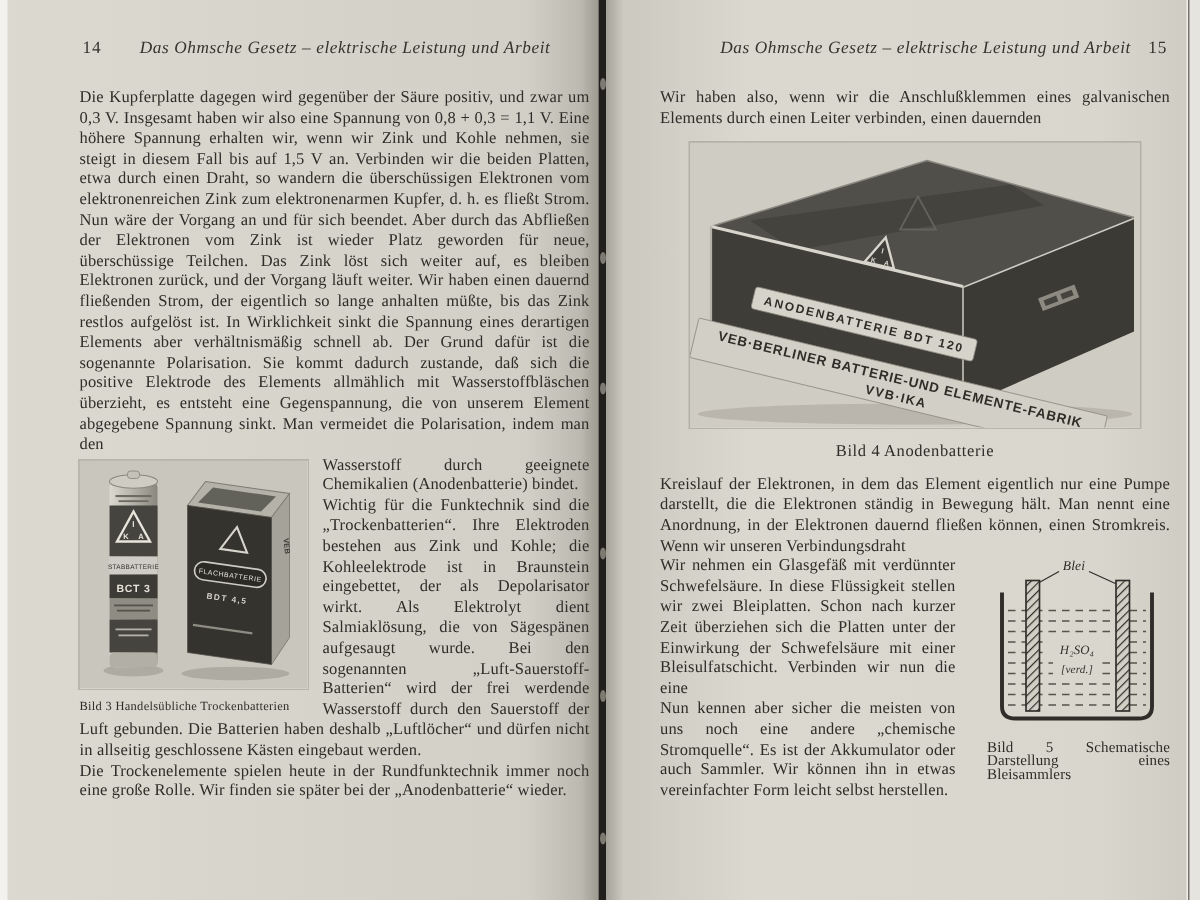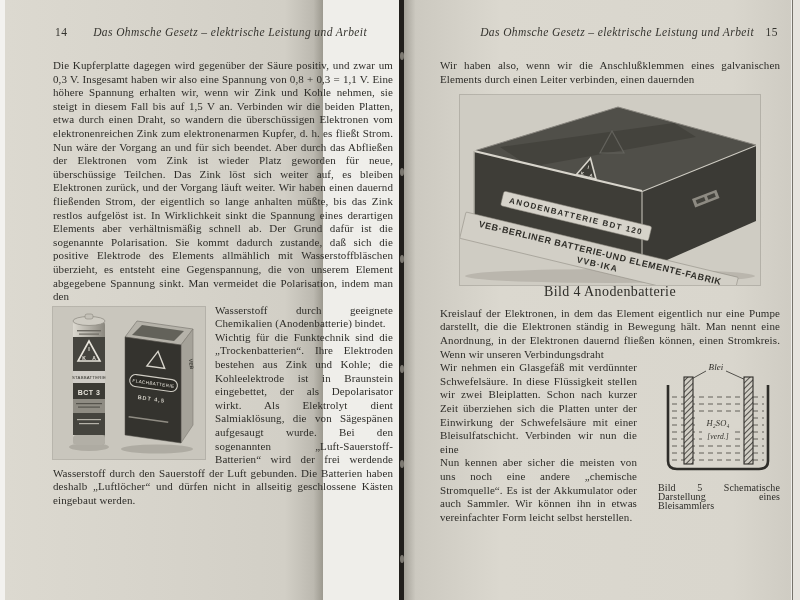--- a/index.html
+++ b/index.html
@@ -1,20 +1,20 @@
 <!DOCTYPE html>
 <html lang="de"><head>
 <meta charset="utf-8">
 <style>
   html,body{margin:0;padding:0;width:800px;height:600px;overflow:hidden;
     background:#efeeea;font-family:"Liberation Serif","DejaVu Serif",serif;}
   .spread{position:absolute;inset:0;}
   .edge-left{position:absolute;left:0;top:0;width:5px;height:600px;background:#f3f2ef;}
   .page{position:absolute;top:0;height:600px;}
-  .page-left{left:5px;width:318px;
+  .page-left{left:5px;width:394px;
     background:linear-gradient(90deg,#dcd9d0 0%,#d6d3ca 55%,#d2cfc6 88%,#bcb9b0 97%,#9c998f 100%);}
   .page-right{left:404px;width:387px;
     background:linear-gradient(90deg,#a5a299 0%,#ccc9c0 3%,#dbd8cf 25%,#d9d6cd 85%,#cfccc3 100%);}
   .gutter{position:absolute;left:399px;top:0;width:5px;height:600px;background:#211f1c;}
   .stitch{position:absolute;left:400px;width:4px;height:8px;border-radius:50%;background:#7d7a72;}
   .edge-right{position:absolute;left:792px;top:0;width:8px;height:600px;
     background:#e6e4de;border-left:1px solid #76736b;}
   .content{position:absolute;top:26px;}
   .page-left .content{left:48px;width:340px;}
   .page-right .content{left:36px;width:340px;}
@@ -23,21 +23,21 @@
   .page-left .pageno{left:2px;}
   .page-right .pageno{right:2px;}
   .running-title{display:block;text-align:right;font-style:italic;letter-spacing:.4px;margin:0 26px;white-space:nowrap;}
   .body-text{color:#2e2d29;font-size:11px;line-height:13.6px;text-align:justify;
     letter-spacing:.1px;}
   .body-text p{margin:0;}
   figure{margin:0;}
   .fig3{float:left;width:152px;margin:3px 10px 1px 0;}
   .fig3 figcaption{margin-top:5px;font-size:8.3px;letter-spacing:.2px;color:#2e2d29;white-space:nowrap;}
   .fig4{width:300px;margin:9px auto 5px auto;text-align:center;}
-  .fig4 figcaption{font-size:14px;letter-spacing:.4px;color:#2e2d29;margin-bottom:8px;}
+  .fig4 figcaption{margin-top:10px;font-size:11px;letter-spacing:.4px;color:#2e2d29;margin-bottom:8px;}
   .fig5{float:right;width:122px;margin:0 0 3px 21px;}
   .fig5 .cap{margin-top:4px;font-size:10px;line-height:9px;letter-spacing:.1px;color:#2e2d29;}
   .photo{display:block;box-shadow:0 0 0 1px rgba(120,117,108,.35);}
   svg text{font-family:"Liberation Sans","DejaVu Sans",sans-serif;}
   svg text.serif{font-family:"Liberation Serif","DejaVu Serif",serif;}
 </style>
 </head>
 <body>
 
 <div class="spread">
@@ -97,24 +97,26 @@
               <polygon points="72,30 128,38 128,136 72,128" fill="#34332e" stroke="#55534c" stroke-width="0.5"></polygon>
               <g transform="rotate(8 100 80)">
                 <path d="M100,44 L91,60 L109,60 Z" fill="none" stroke="#d8d5cc" stroke-width="1.4"></path>
                 <rect x="76" y="70" width="48" height="12" rx="6" fill="#2b2a25" stroke="#cfccc3" stroke-width="1.1"></rect>
                 <text x="100" y="78" font-size="4.6" fill="#e8e5dc" text-anchor="middle" letter-spacing="0.4">FLACHBATTERIE</text>
                 <text x="100" y="94" font-size="5.5" font-weight="bold" fill="#d4d1c8" text-anchor="middle" letter-spacing="1">BDT 4,5</text>
                 <rect x="80" y="112" width="40" height="1.5" fill="#8f8c83"></rect>
               </g>
             </g>
           </svg>
+          <figcaption>Bild 3  Handelsübliche Trockenbatterien</figcaption>
         </figure>
 
         <p><span>Wasserstoff durch geeignete Chemikalien (Anodenbatterie) bindet.</span></p>
         <p><span>Wichtig für die Funktechnik sind die „Trockenbatterien“. Ihre Elektroden bestehen aus Zink und Kohle; die Kohleelektrode ist in Braunstein eingebettet, der als Depolarisator wirkt. Als Elektrolyt dient Salmiaklösung, die von Sägespänen aufgesaugt wurde. Bei den sogenannten „Luft-Sauerstoff-Batterien“ wird der frei werdende Wasserstoff durch den Sauerstoff der Luft gebunden. Die Batterien haben deshalb „Luftlöcher“ und dürfen nicht in allseitig geschlossene Kästen eingebaut werden.</span></p>
+        <p><span>Die Trockenelemente spielen heute in der Rundfunktechnik immer noch eine große Rolle. Wir finden sie später bei der „Anodenbatterie“ wieder.</span></p>
       </div>
     </div>
   </div>
 
   <div class="gutter"></div>
   <div class="stitch" style="top:52px"></div>
   <div class="stitch" style="top:168px"></div>
   <div class="stitch" style="top:255px"></div>
   <div class="stitch" style="top:365px"></div>
   <div class="stitch" style="top:460px"></div>

